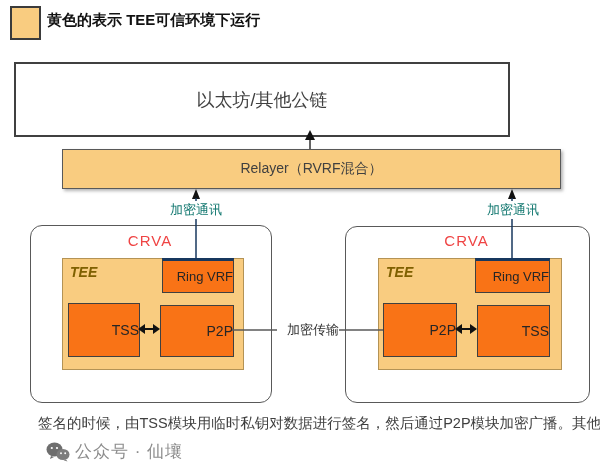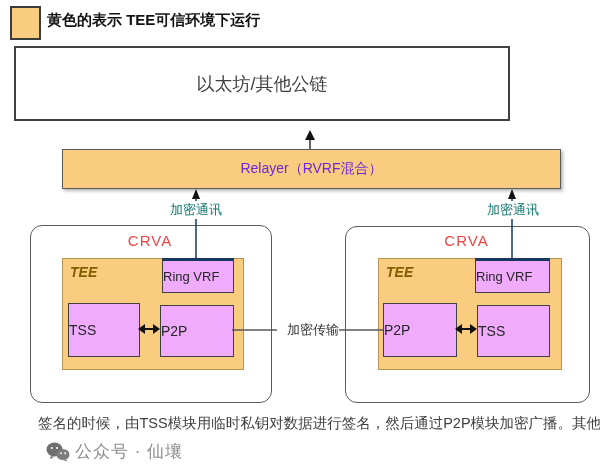--- a/index.html
+++ b/index.html
@@ -5,46 +5,46 @@
   html,body{margin:0;padding:0;background:#fff;}
   .canvas{
     position:relative;width:600px;height:474px;background:#ffffff;
     font-family:"Liberation Sans","DejaVu Sans",sans-serif;overflow:hidden;color:#333;
   }
   .abs{position:absolute;}
   
   .legend-swatch{left:10px;top:6px;width:27px;height:30px;background:#F9CC80;border:2px solid #3b3b3b;}
   .legend-label{left:47px;top:11px;font-size:15px;font-weight:bold;color:#111;white-space:nowrap;}
   
-  .chain-box{left:14px;top:46px;width:492px;height:71px;background:#fff;border:2px solid #404040;
+  .chain-box{left:14px;top:62px;width:492px;height:71px;background:#fff;border:2px solid #404040;
     display:flex;align-items:center;justify-content:center;font-size:18px;color:#404040;}
   
   .relayer-box{left:62px;top:149px;width:497px;height:38px;background:#F9CC80;border:1px solid #595959;
     box-shadow:2px 2px 3px rgba(120,120,120,0.55);
-    display:flex;align-items:center;justify-content:center;font-size:14px;color:#6d28d9;}
+    display:flex;align-items:center;justify-content:center;font-size:14px;color:#404040;}
   
   .comm-label{width:64px;top:201px;font-size:13px;color:#0f766e;text-align:center;background:#fff;z-index:6;white-space:nowrap;}
   .comm-left{left:164px;}
   .comm-right{left:481px;}
   
   .crva{border:1.5px solid #595959;border-radius:12px;background:#fff;}
   .crva-left{left:30px;top:225px;width:240px;height:176px;}
   .crva-right{left:345px;top:226px;width:243px;height:175px;}
   .crva-title{top:232px;font-size:15px;color:#ef4444;letter-spacing:1px;text-align:center;z-index:2;}
   .crva-title-left{left:30px;width:240px;}
   .crva-title-right{left:345px;width:243px;}
   
   .tee-box{background:#F9CC80;border:1px solid #b49355;z-index:1;}
   .tee-left{left:62px;top:258px;width:180px;height:110px;}
   .tee-right{left:378px;top:258px;width:182px;height:110px;}
   .tee-label{font-size:14px;font-weight:bold;color:#7F6000;z-index:2;font-style:italic;}
   .tee-label-left{left:70px;top:264px;}
   .tee-label-right{left:386px;top:264px;}
   
-  .module{background:#f0abfc;border:1px solid #404040;display:flex;align-items:center;justify-content:flex-start;
+  .module{background:#f97316;border:1px solid #404040;display:flex;align-items:center;justify-content:flex-end;
     font-size:14px;color:#262626;z-index:2;}
   .ringvrf{border-top:3px solid #17375E;font-size:13px;}
   .ringvrf-left{left:162px;top:258px;width:70px;height:31px;}
   .ringvrf-right{left:475px;top:258px;width:73px;height:31px;}
   .tss-left{left:68px;top:303px;width:70px;height:52px;}
   .p2p-left{left:160px;top:305px;width:72px;height:50px;}
   .p2p-right{left:383px;top:303px;width:72px;height:52px;}
   .tss-right{left:477px;top:305px;width:71px;height:50px;}
   
   .transfer-label{left:277px;top:321px;width:62px;font-size:13px;color:#333;text-align:right;background:#fff;z-index:6;white-space:nowrap;}

